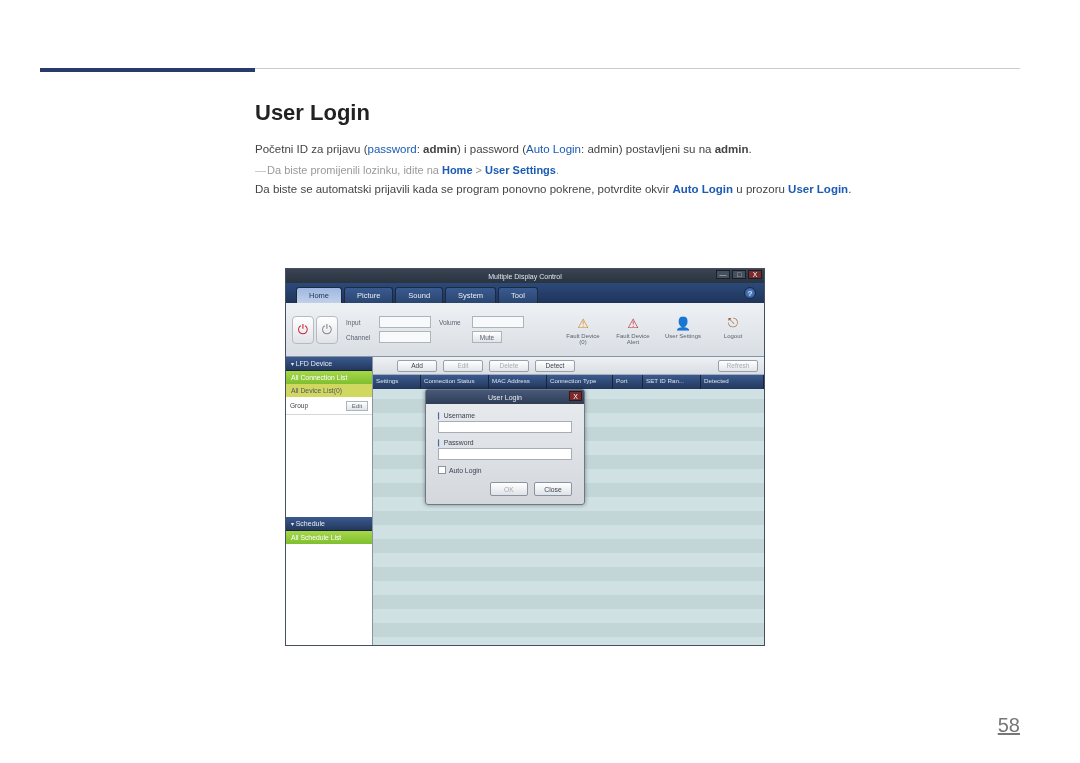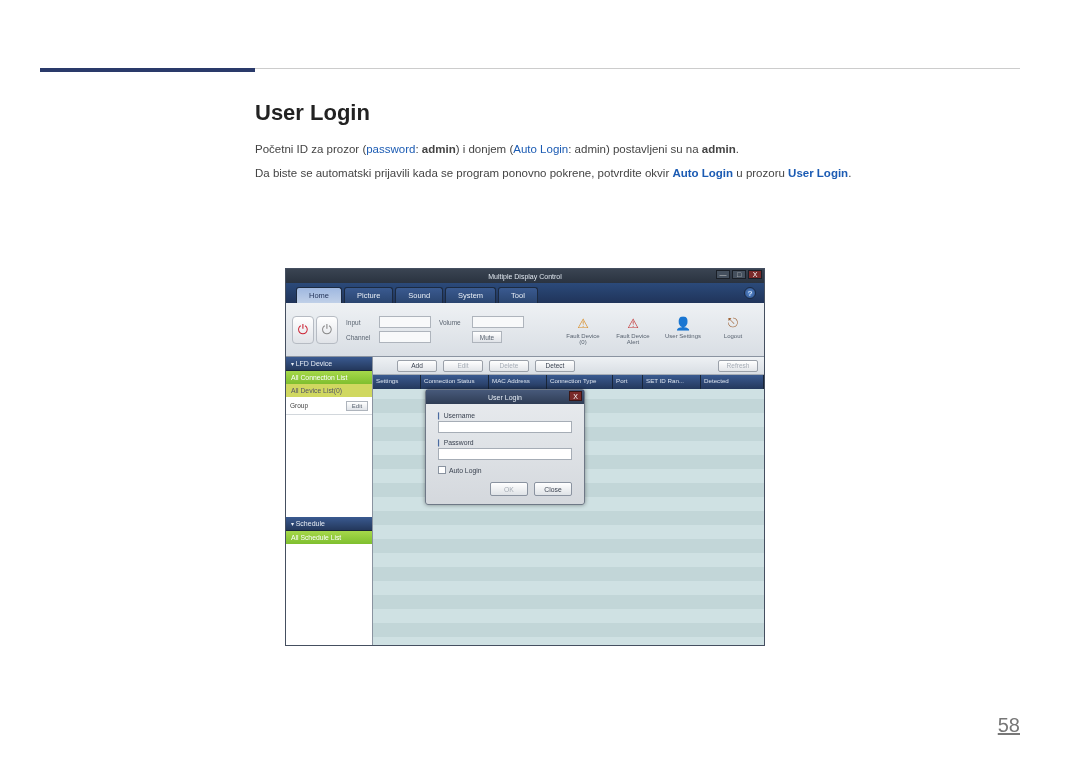--- a/index.html
+++ b/index.html
@@ -76,21 +76,24 @@
 </head>
 <body>
 
 <div class="page">
   <div class="top-hr-wrap"></div>
   <div class="top-tick"></div>
 
   <div class="content">
     <h1>User Login</h1>
     <p class="para">
-      <span>Početni ID za prozor (</span><span class="hl">password</span><span>: </span><b>admin</b><span>) i donjem (</span><span class="hl">Auto Login</span><span>: admin) postavljeni su na </span><b>admin</b><span>.</span>
+      <span>Početni ID za prijavu (</span><span class="hl">password</span><span>: </span><b>admin</b><span>) i password (</span><span class="hl">Auto Login</span><span>: admin) postavljeni su na </span><b>admin</b><span>.</span>
+    </p>
+    <p class="note">
+      <span>Da biste promijenili lozinku, idite na </span><span class="hlb">Home</span><span> &gt; </span><span class="hlb">User Settings</span><span>.</span>
     </p>
     <p class="para">
       <span>Da biste se automatski prijavili kada se program ponovno pokrene, potvrdite okvir </span><span class="hlb">Auto Login</span><span> u prozoru </span><span class="hlb">User Login</span><span>.</span>
     </p>
   </div>
 
   <div class="ss">
     <div class="ss-titlebar">
       <span class="ss-title">Multiple Display Control</span>
       <div class="ss-wbtns">

